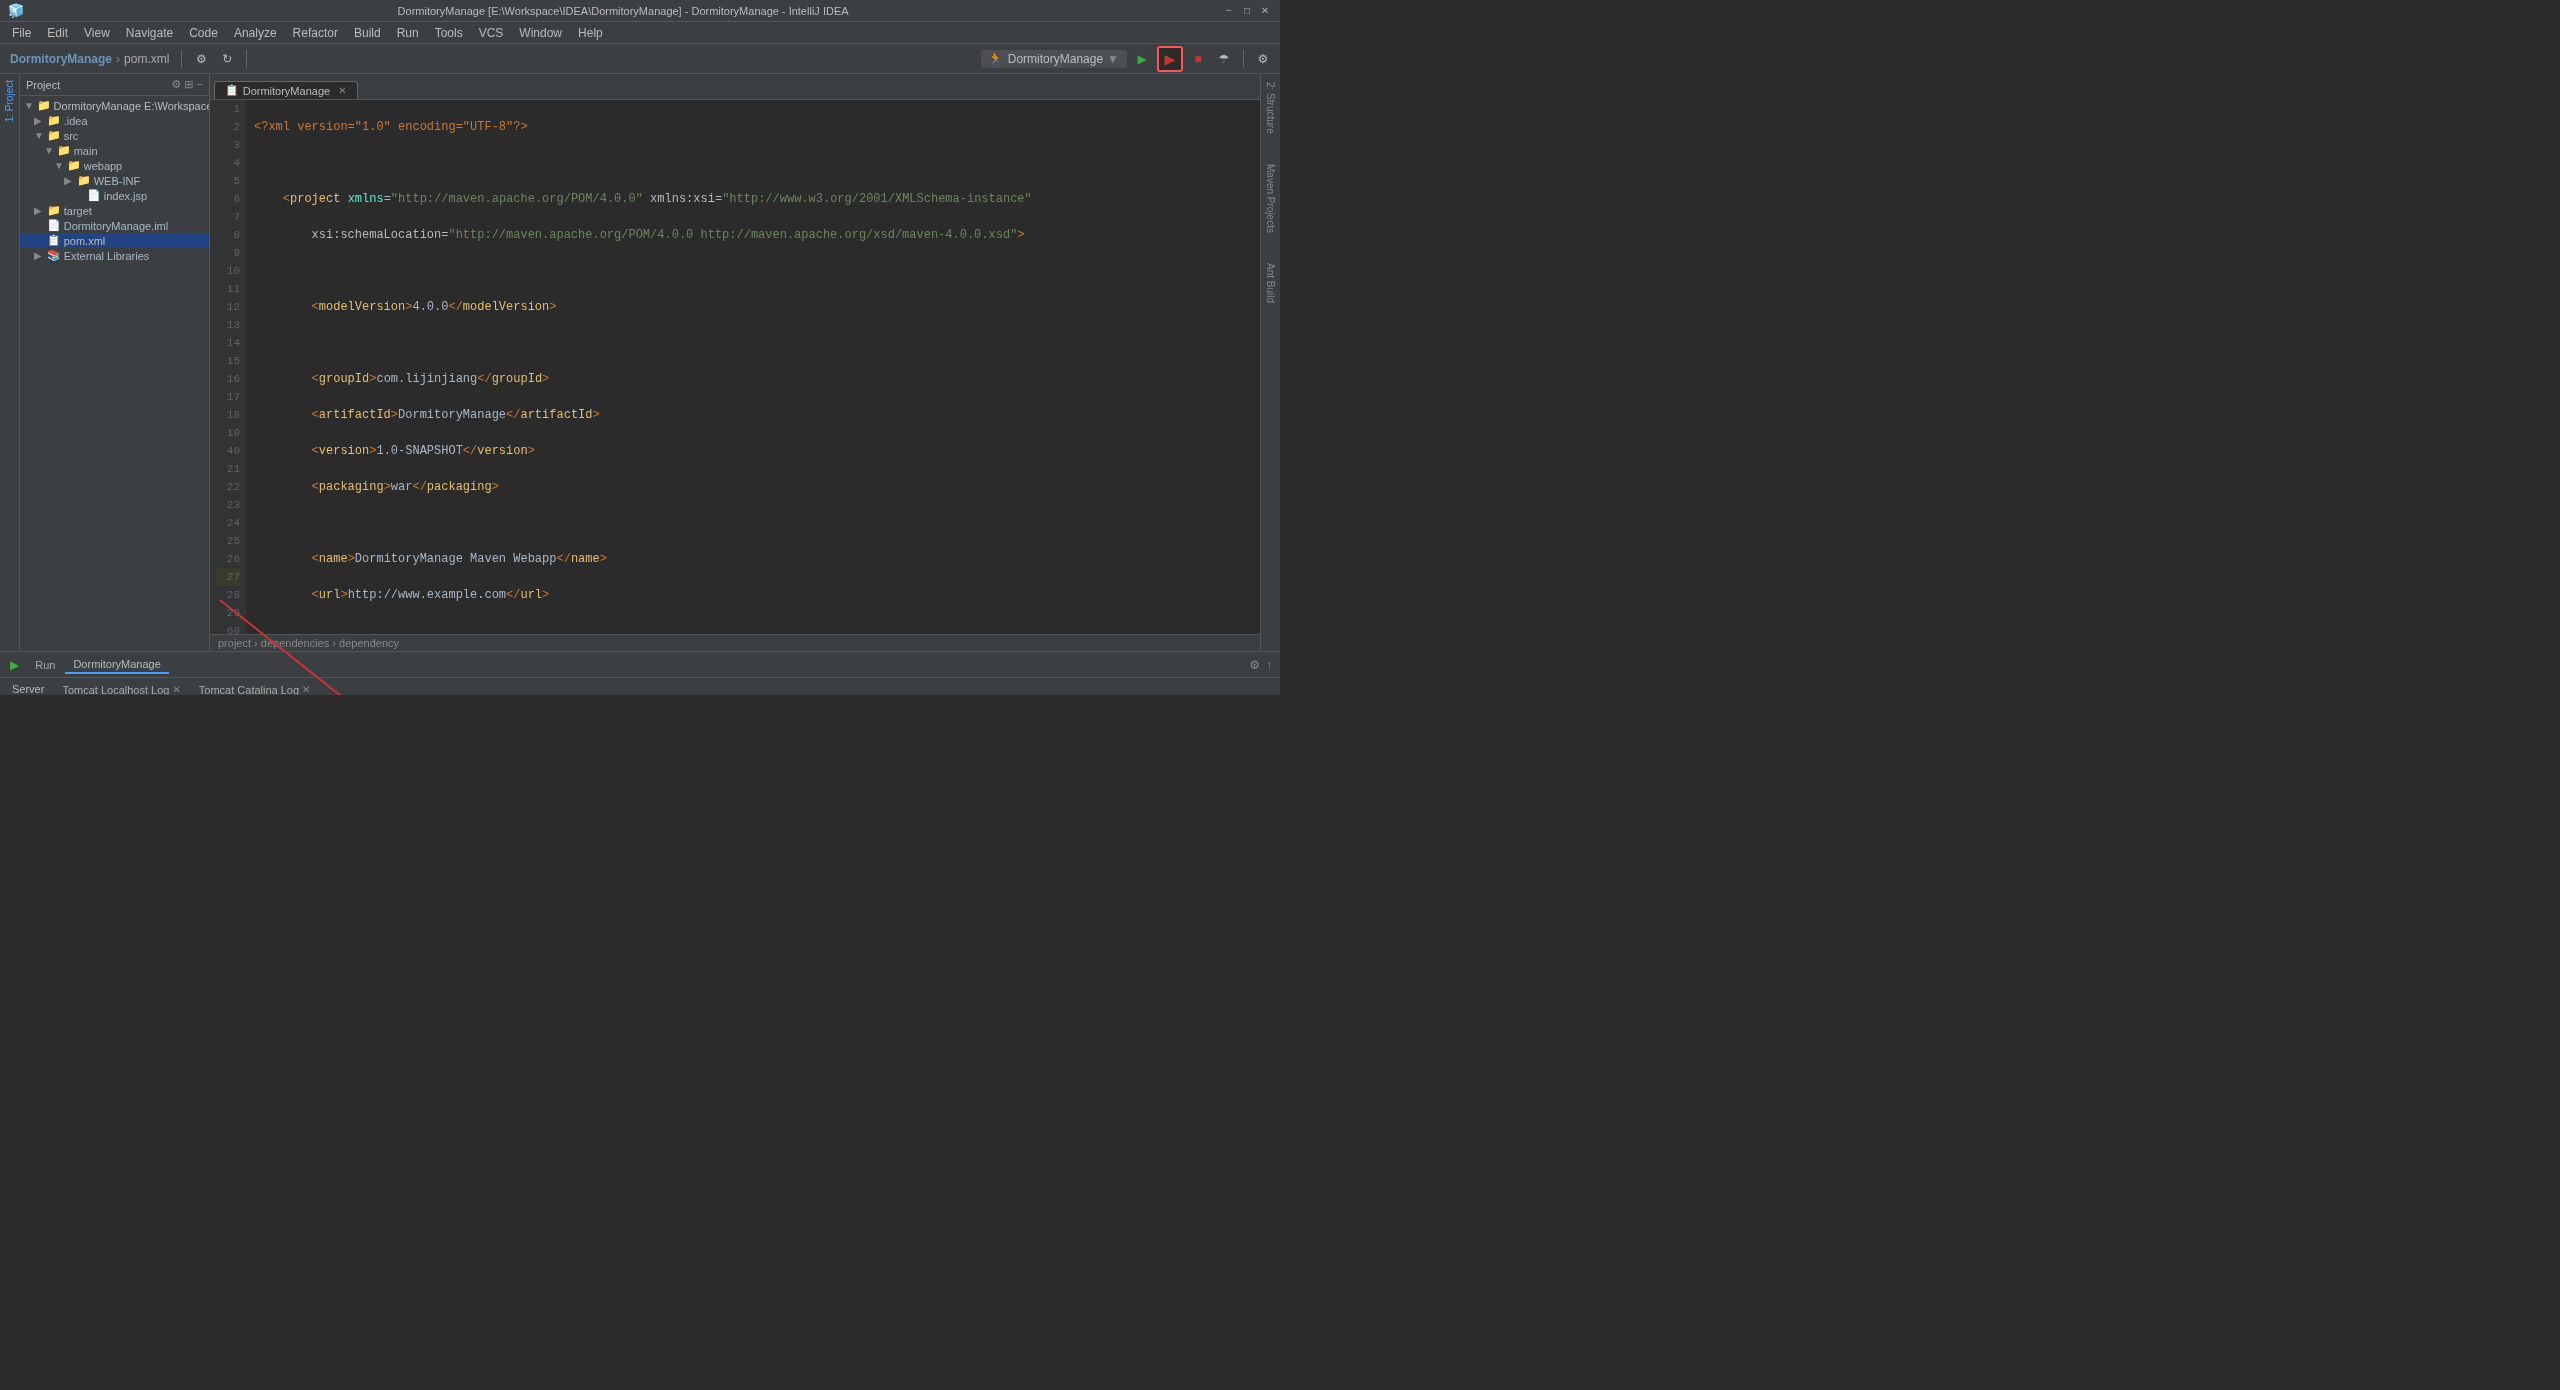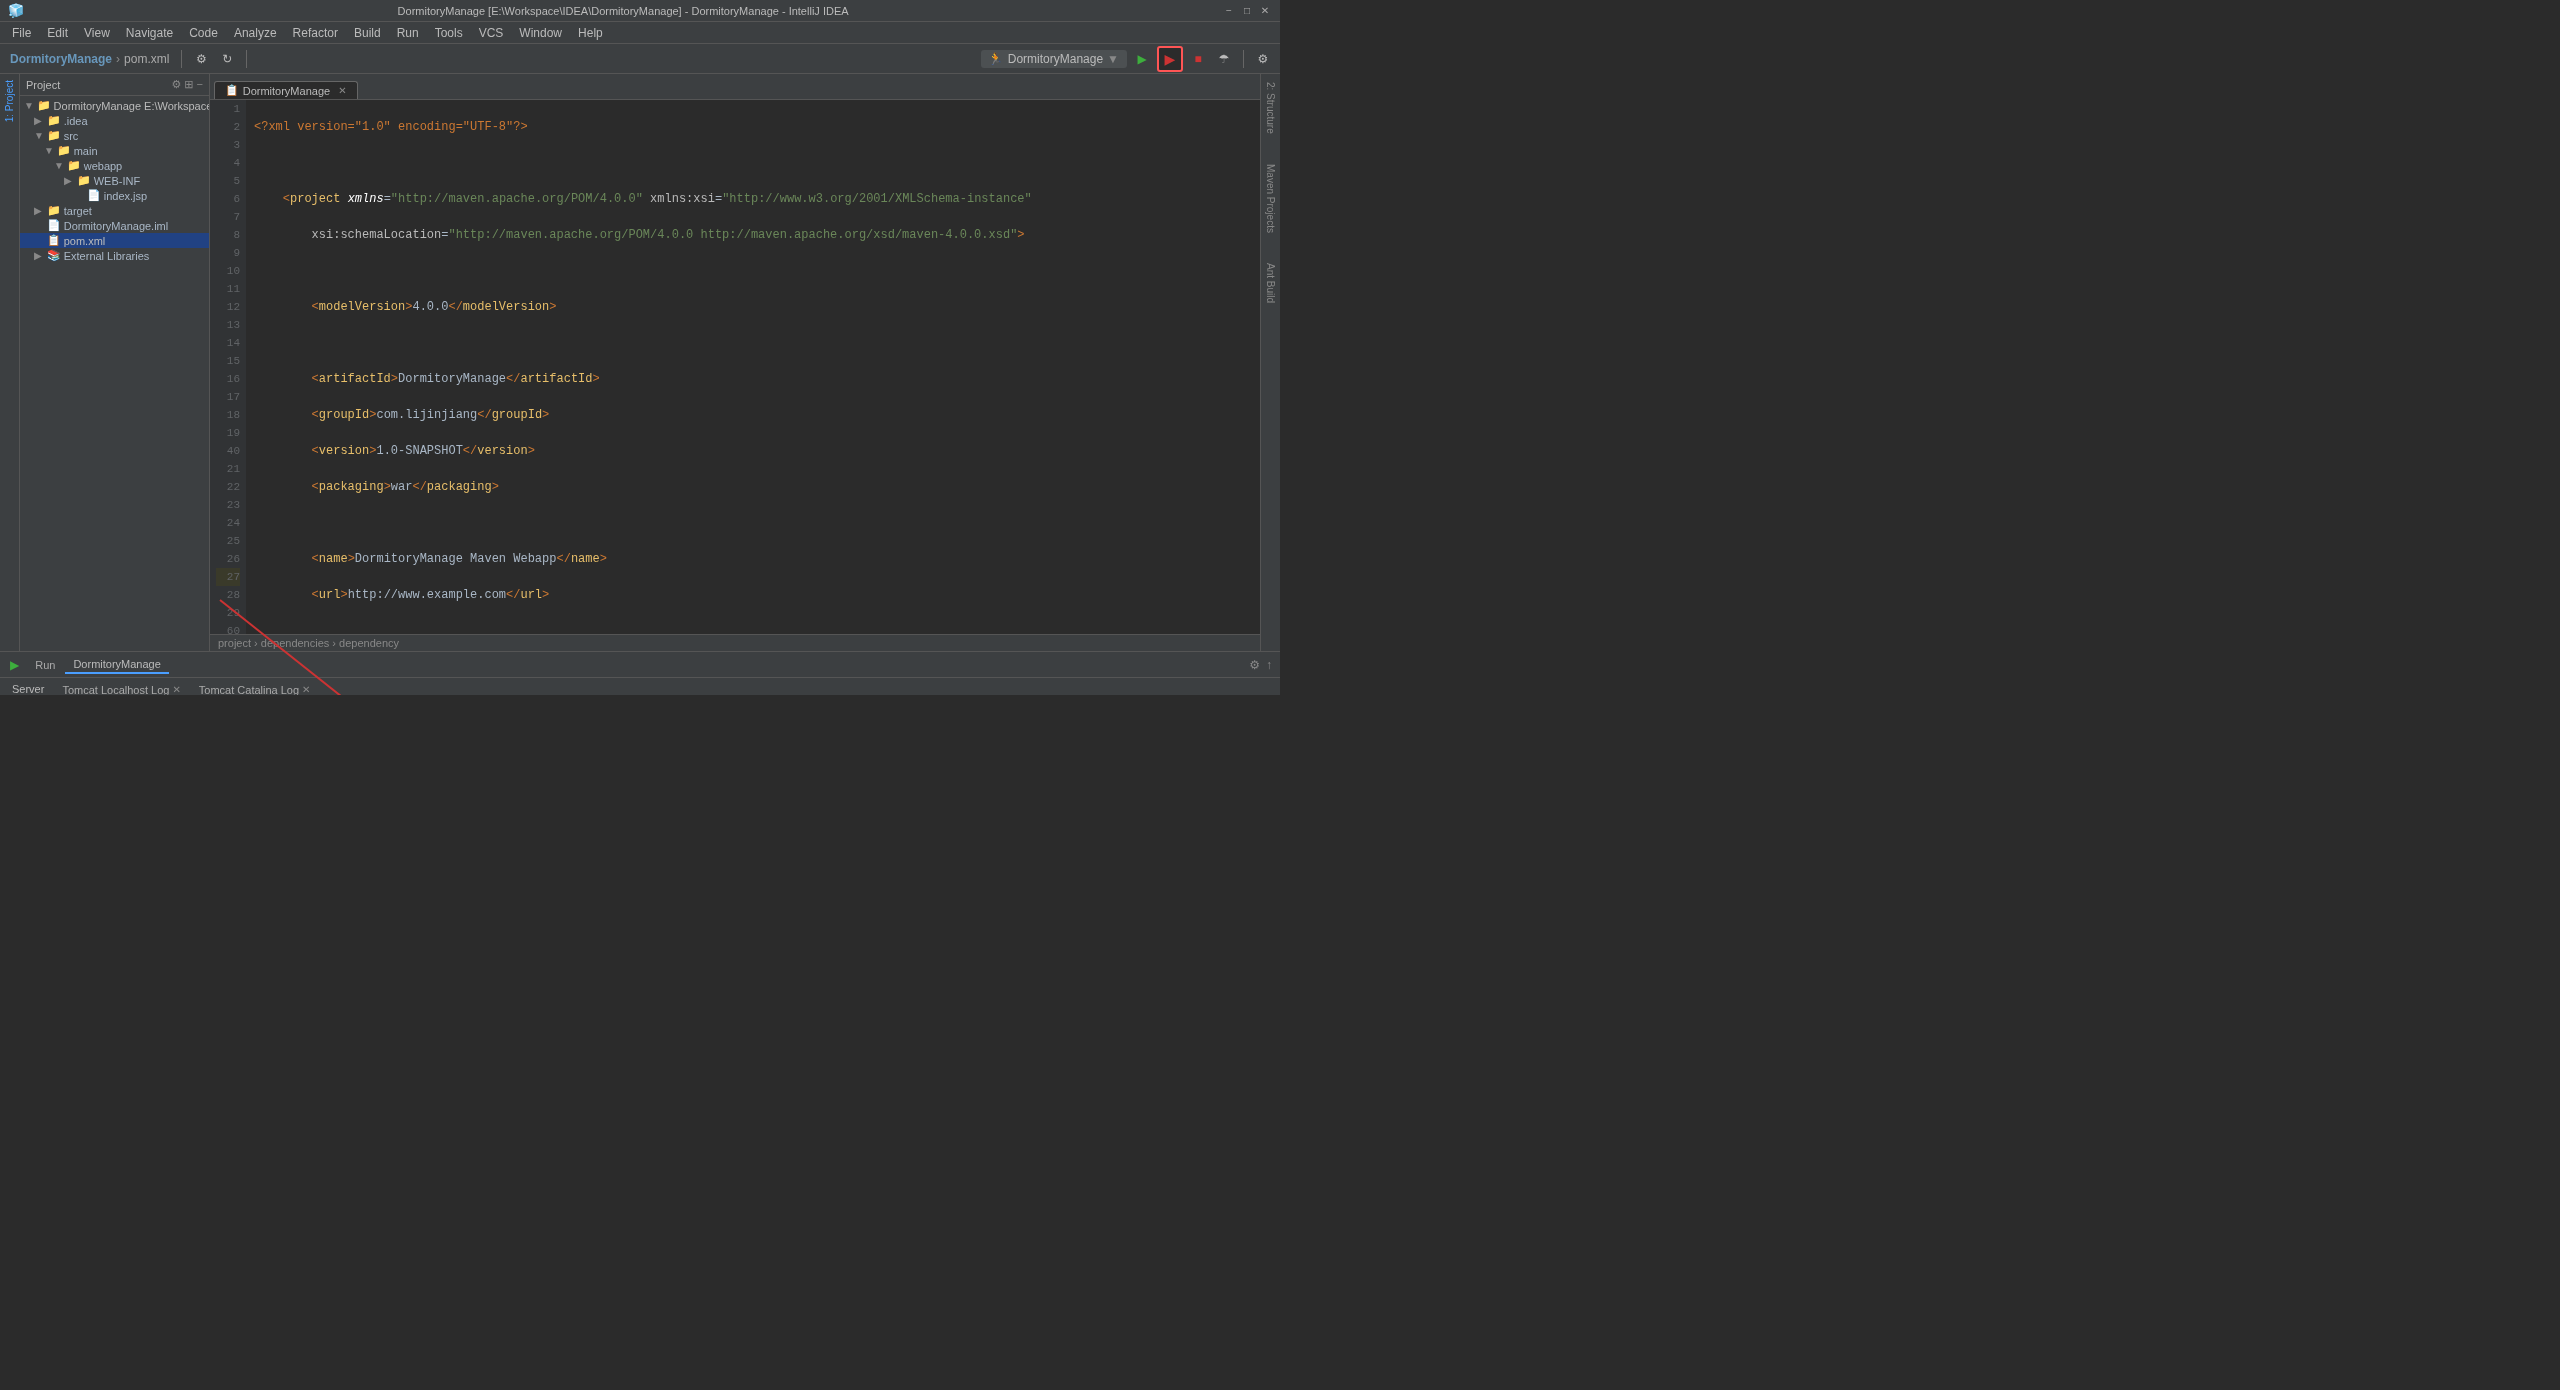--- a/index.html
+++ b/index.html
@@ -471,27 +471,27 @@
           <div class="ln">26</div>
         <div class="ln" style="background:#3a3a2a;">27</div>
         <div class="ln">28</div>
           <div class="ln">29</div>
           <div class="ln">60</div>
 
       </div>
       <div id="code-content">
 <span class="ln"><span class="xml-pi">&lt;?xml version="1.0" encoding="UTF-8"?&gt;</span></span>
 <span class="ln"></span>
-<span class="ln">    <span class="xml-bracket">&lt;</span><span class="xml-tag">project</span> <span style="color:#ffffff;font-style:italic;">xmlns</span>=<span class="xml-val">"http://maven.apache.org/POM/4.0.0"</span> <span style="color:#bababa;">xmlns:xsi</span>=<span class="xml-val">"http://www.w3.org/2001/XMLSchema-instance"</span></span>
+<span class="ln">    <span class="xml-bracket">&lt;</span><span class="xml-tag">project</span> <span style="color:#5eead4;">xmlns</span>=<span class="xml-val">"http://maven.apache.org/POM/4.0.0"</span> <span style="color:#bababa;">xmlns:xsi</span>=<span class="xml-val">"http://www.w3.org/2001/XMLSchema-instance"</span></span>
 <span class="ln">        <span style="color:#bababa;margin-top:24px;">xsi:schemaLocation</span>=<span class="xml-val">"http://maven.apache.org/POM/4.0.0 http://maven.apache.org/xsd/maven-4.0.0.xsd"</span><span class="xml-bracket">&gt;</span></span>
 <span class="ln"></span>
 <span class="ln">        <span class="xml-bracket">&lt;</span><span class="xml-tag">modelVersion</span><span class="xml-bracket">&gt;</span><span class="xml-text">4.0.0</span><span class="xml-bracket">&lt;/</span><span class="xml-tag">modelVersion</span><span class="xml-bracket">&gt;</span></span>
 <span class="ln"></span>
+<span class="ln">        <span class="xml-bracket">&lt;</span><span class="xml-tag">groupId</span><span class="xml-bracket">&gt;</span><span class="xml-text">com.lijinjiang</span><span class="xml-bracket">&lt;/</span><span class="xml-tag">groupId</span><span class="xml-bracket">&gt;</span></span>
 <span class="ln">        <span class="xml-bracket">&lt;</span><span class="xml-tag">artifactId</span><span class="xml-bracket">&gt;</span><span class="xml-text">DormitoryManage</span><span class="xml-bracket">&lt;/</span><span class="xml-tag">artifactId</span><span class="xml-bracket">&gt;</span></span>
-<span class="ln">        <span class="xml-bracket">&lt;</span><span class="xml-tag">groupId</span><span class="xml-bracket">&gt;</span><span class="xml-text">com.lijinjiang</span><span class="xml-bracket">&lt;/</span><span class="xml-tag">groupId</span><span class="xml-bracket">&gt;</span></span>
 <span class="ln">        <span class="xml-bracket">&lt;</span><span class="xml-tag">version</span><span class="xml-bracket">&gt;</span><span class="xml-text">1.0-SNAPSHOT</span><span class="xml-bracket">&lt;/</span><span class="xml-tag">version</span><span class="xml-bracket">&gt;</span></span>
 <span class="ln">        <span class="xml-bracket">&lt;</span><span class="xml-tag">packaging</span><span class="xml-bracket">&gt;</span><span class="xml-text">war</span><span class="xml-bracket">&lt;/</span><span class="xml-tag">packaging</span><span class="xml-bracket">&gt;</span></span>
 <span class="ln"></span>
 <span class="ln">        <span class="xml-bracket">&lt;</span><span class="xml-tag">name</span><span class="xml-bracket">&gt;</span><span class="xml-text">DormitoryManage Maven Webapp</span><span class="xml-bracket">&lt;/</span><span class="xml-tag">name</span><span class="xml-bracket">&gt;</span></span>
 <span class="ln">        <span class="xml-bracket">&lt;</span><span class="xml-tag">url</span><span class="xml-bracket">&gt;</span><span class="xml-text">http://www.example.com</span><span class="xml-bracket">&lt;/</span><span class="xml-tag">url</span><span class="xml-bracket">&gt;</span></span>
 
 
 
 
 

